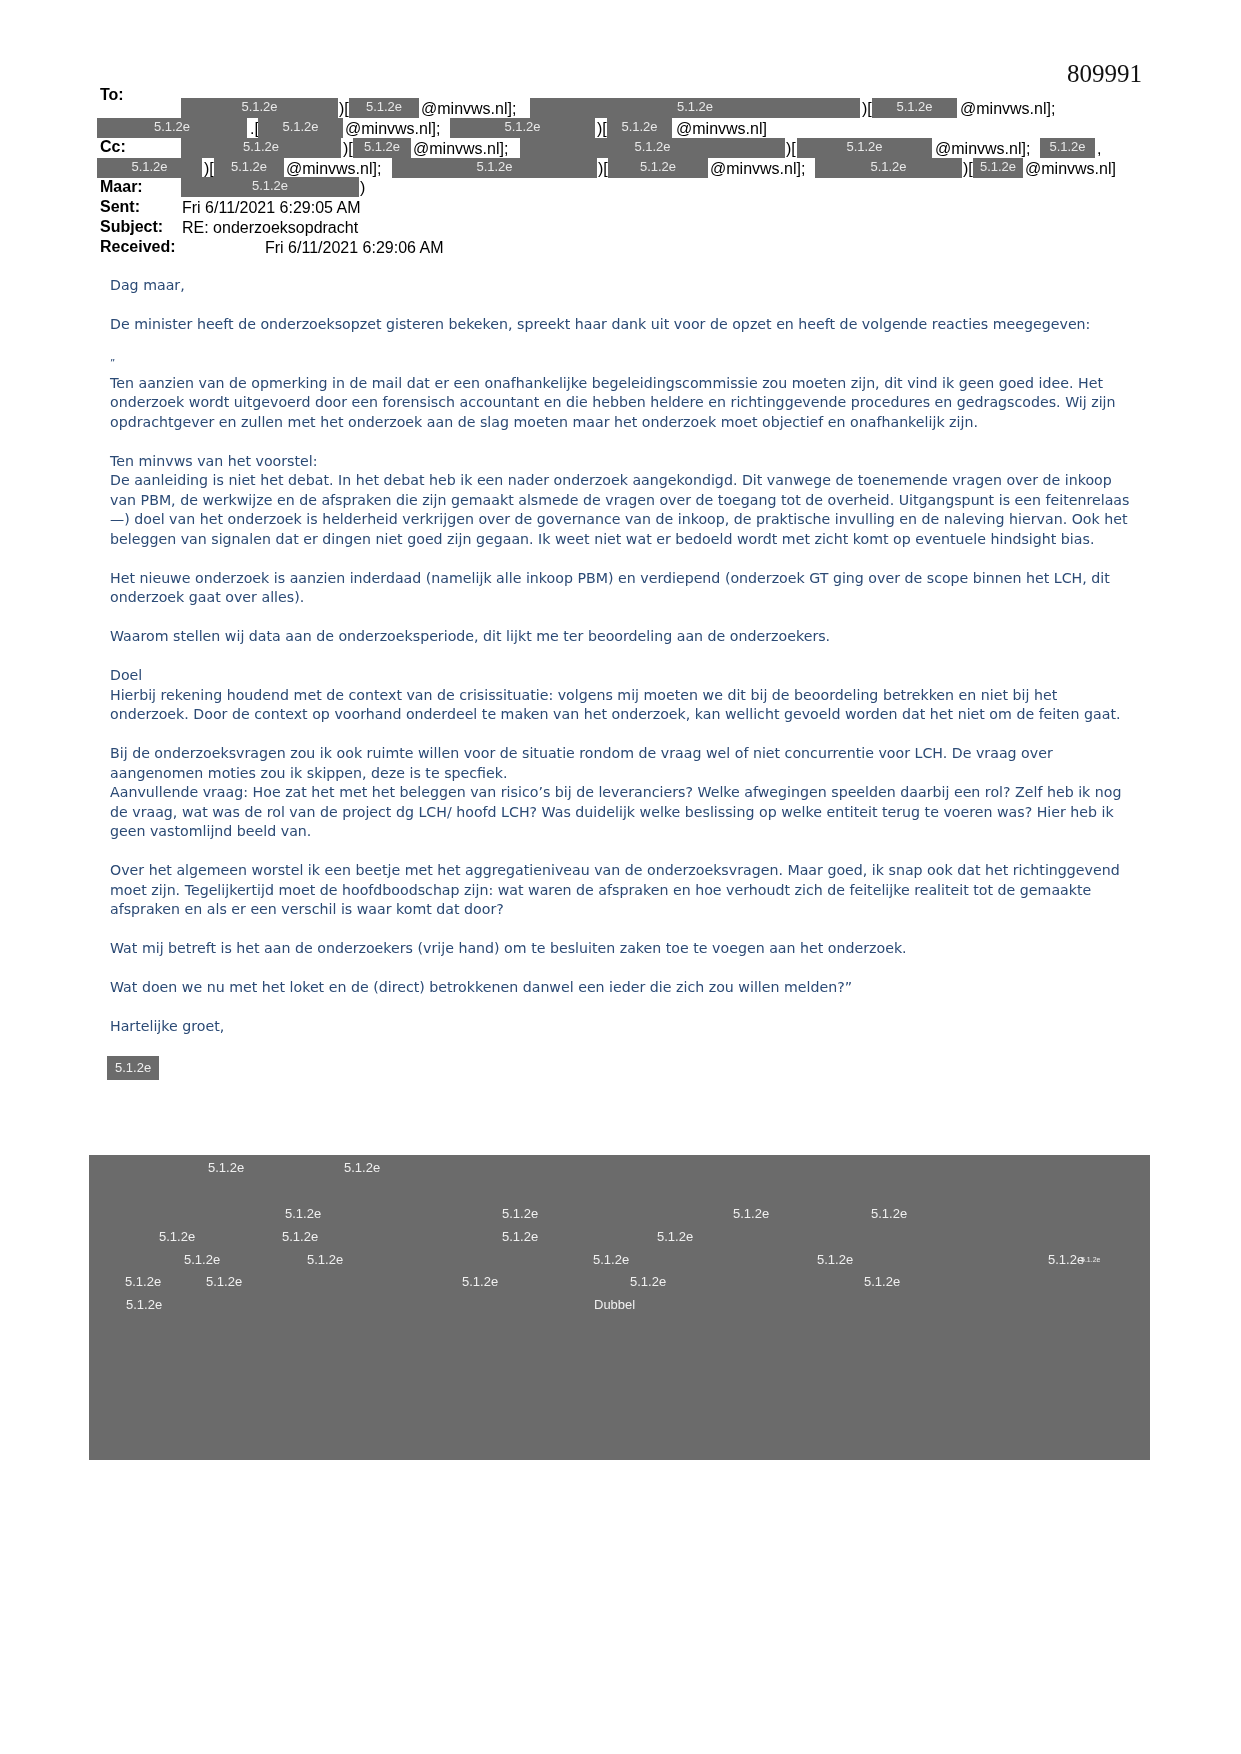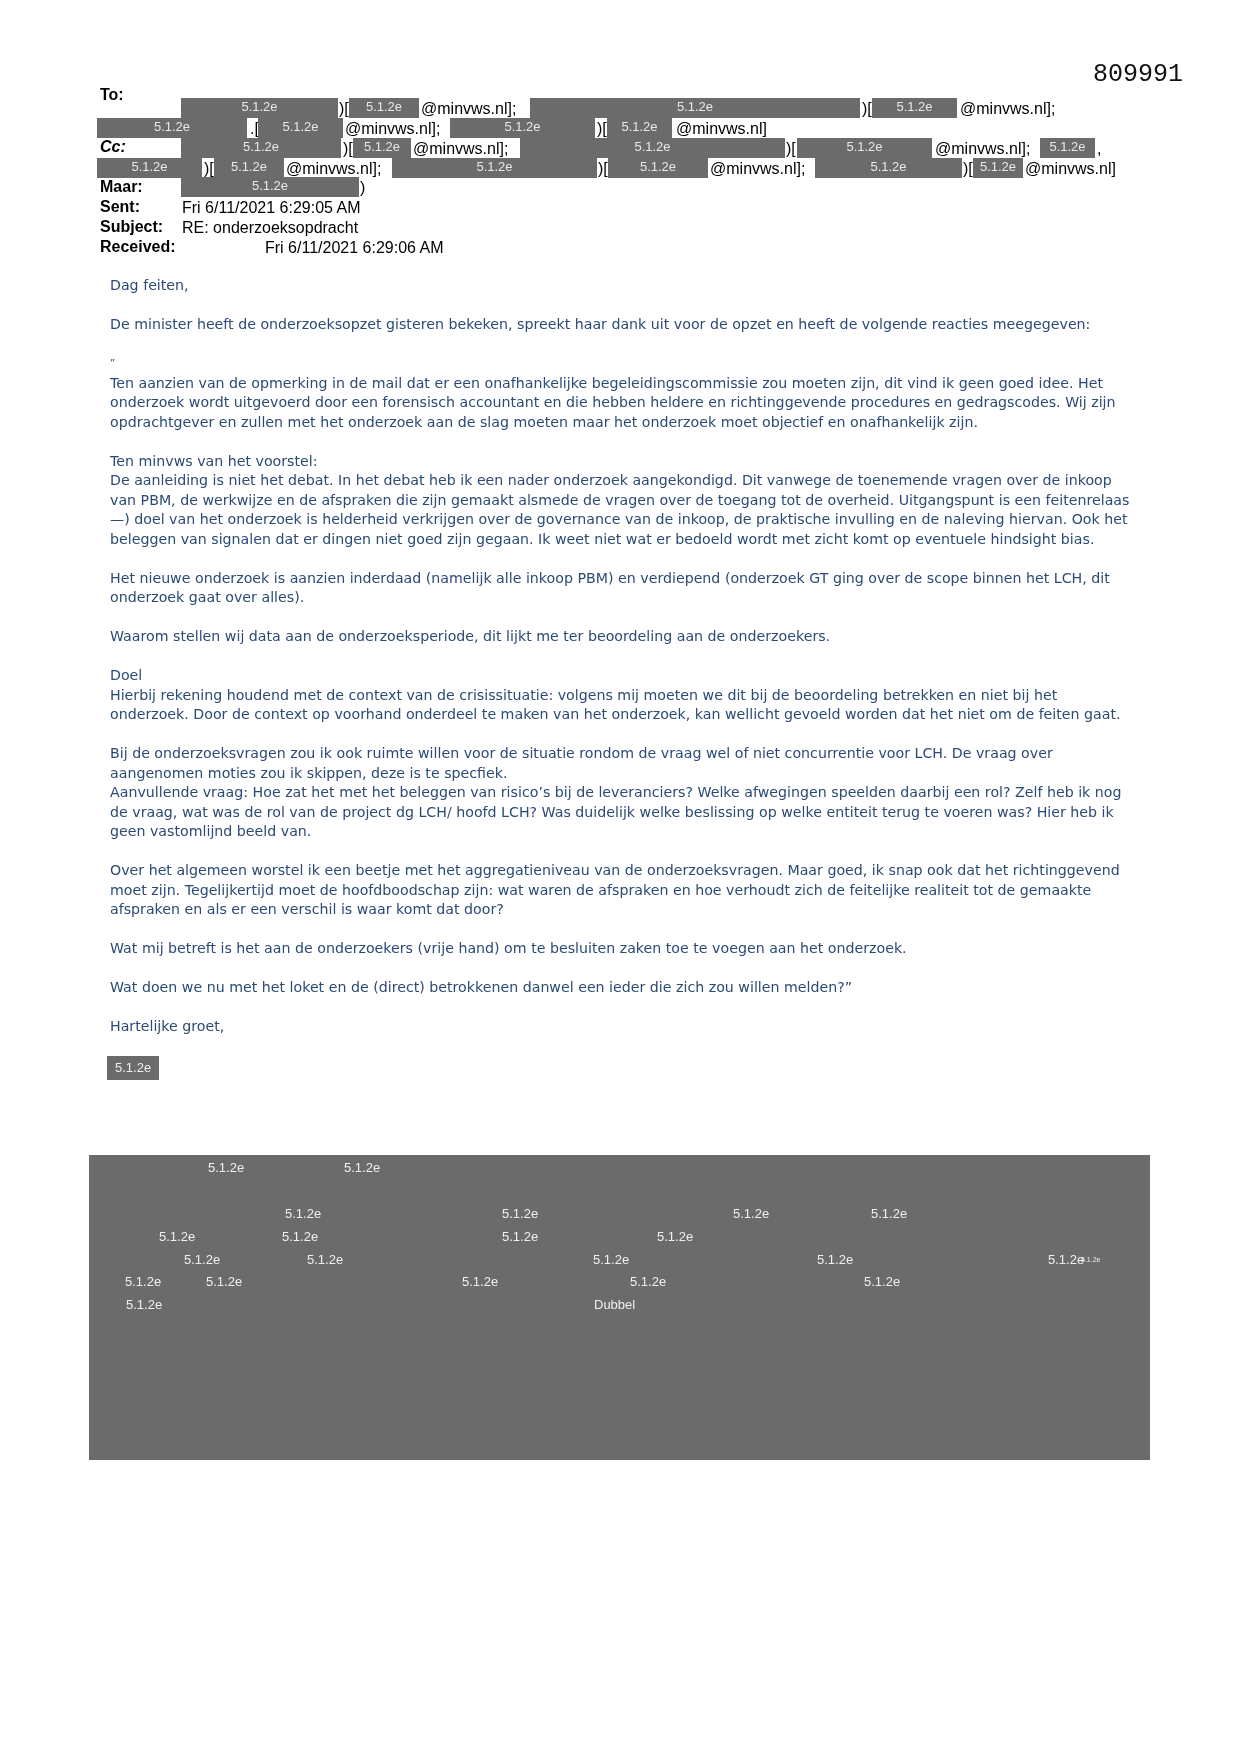--- a/index.html
+++ b/index.html
@@ -1,17 +1,17 @@
 <!DOCTYPE html>
 <html><head>
 <meta charset="utf-8">
 <style>
   html, body { margin: 0; padding: 0; background: #ffffff; }
   body { width: 1241px; height: 1754px; position: relative; overflow: hidden; font-family: "Liberation Sans", sans-serif; }
-  .docnum { position: absolute; left: 1093px; top: 60px; font-size: 25px; color: #111; font-family: Liberation Mono, monospace; }
+  .docnum { position: absolute; left: 1067px; top: 60px; font-size: 25px; color: #111; font-family: Liberation Serif, serif; }
   .hlabel { position: absolute; font-weight: bold; font-size: 16px; }
   .red { position: absolute; background: #6b6b6b; color: #e8e8e8; font-size: 13px; text-align: center; height: 20px; line-height: 18px; }
   .txt { position: absolute; font-size: 16px; line-height: 20px; white-space: nowrap; }
 
   .body { position: absolute; left: 110px; top: 276px; width: 1030px; font-family: "DejaVu Sans", sans-serif; font-size: 14.2px; line-height: 19.5px; color: #2b4a75; }
   .body p { margin: 0 0 19.5px 0; }
   .quote-mark { font-size: 10px; line-height: 19.5px; }
   .sig { display: inline-block; background: #6b6b6b; color: #f0f0f0; font-size: 13px; padding: 2px 8px; font-family: "Liberation Sans", sans-serif; }
 
   .block { position: absolute; left: 89px; top: 1155px; width: 1061px; height: 305px; background: #6b6b6b; }
@@ -37,21 +37,21 @@
 
   <div class="red" style="left:97px;top:118px;width:150px;">5.1.2e</div>
   <span class="txt" style="left:250px;top:119px;">.[</span>
   <div class="red" style="left:258px;top:118px;width:85px;">5.1.2e</div>
   <span class="txt" style="left:345px;top:119px;">@minvws.nl];</span>
   <div class="red" style="left:450px;top:118px;width:145px;">5.1.2e</div>
   <span class="txt" style="left:597px;top:119px;">)[</span>
   <div class="red" style="left:607px;top:118px;width:65px;">5.1.2e</div>
   <span class="txt" style="left:676px;top:119px;">@minvws.nl]</span>
 
-  <span class="hlabel" style="position:absolute;left:100px;top:138px;font-style:italic;">Cc:</span>
+  <span class="hlabel" style="position:absolute;left:100px;top:138px;">Cc:</span>
   <div class="red" style="left:181px;top:138px;width:160px;">5.1.2e</div>
   <span class="txt" style="left:343px;top:139px;">)[</span>
   <div class="red" style="left:353px;top:138px;width:58px;">5.1.2e</div>
   <span class="txt" style="left:413px;top:139px;">@minvws.nl];</span>
   <div class="red" style="left:520px;top:138px;width:265px;">5.1.2e</div>
   <span class="txt" style="left:786px;top:139px;">)[</span>
   <div class="red" style="left:797px;top:138px;width:135px;">5.1.2e</div>
   <span class="txt" style="left:935px;top:139px;">@minvws.nl];</span>
   <div class="red" style="left:1040px;top:138px;width:55px;">5.1.2e</div>
   <span class="txt" style="left:1097px;top:139px;">,</span>
@@ -77,21 +77,21 @@
   <span class="txt" style="left:182px;top:198px;">Fri 6/11/2021 6:29:05 AM</span>
 
   <span class="hlabel" style="position:absolute;left:100px;top:218px;">Subject:</span>
   <span class="txt" style="left:182px;top:218px;text-align:center;">RE: onderzoeksopdracht</span>
 
   <span class="hlabel" style="position:absolute;left:100px;top:238px;">Received:</span>
   <span class="txt" style="left:265px;top:238px;">Fri 6/11/2021 6:29:06 AM</span>
 </div>
 
 <div class="body">
-  <p>Dag feiten,</p>
+  <p>Dag maar,</p>
   <p>De minister heeft de onderzoeksopzet gisteren bekeken, spreekt haar dank uit voor de opzet en heeft de volgende reacties meegegeven:</p>
   <div class="quote-mark">”</div>
   <p>Ten aanzien van de opmerking in de mail dat er een onafhankelijke begeleidingscommissie zou moeten zijn, dit vind ik geen goed idee. Het onderzoek wordt uitgevoerd door een forensisch accountant en die hebben heldere en richtinggevende procedures en gedragscodes. Wij zijn opdrachtgever en zullen met het onderzoek aan de slag moeten maar het onderzoek moet objectief en onafhankelijk zijn.</p>
   <div>Ten minvws van het voorstel:</div>
   <p>De aanleiding is niet het debat. In het debat heb ik een nader onderzoek aangekondigd. Dit vanwege de toenemende vragen over de inkoop van PBM, de werkwijze en de afspraken die zijn gemaakt alsmede de vragen over de toegang tot de overheid. Uitgangspunt is een feitenrelaas —) doel van het onderzoek is helderheid verkrijgen over de governance van de inkoop, de praktische invulling en de naleving hiervan. Ook het beleggen van signalen dat er dingen niet goed zijn gegaan. Ik weet niet wat er bedoeld wordt met zicht komt op eventuele hindsight bias.</p>
   <p>Het nieuwe onderzoek is aanzien inderdaad (namelijk alle inkoop PBM) en verdiepend (onderzoek GT ging over de scope binnen het LCH, dit onderzoek gaat over alles).</p>
   <p>Waarom stellen wij data aan de onderzoeksperiode, dit lijkt me ter beoordeling aan de onderzoekers.</p>
   <div>Doel</div>
   <p>Hierbij rekening houdend met de context van de crisissituatie: volgens mij moeten we dit bij de beoordeling betrekken en niet bij het onderzoek. Door de context op voorhand onderdeel te maken van het onderzoek, kan wellicht gevoeld worden dat het niet om de feiten gaat.</p>
   <div>Bij de onderzoeksvragen zou ik ook ruimte willen voor de situatie rondom de vraag wel of niet concurrentie voor LCH. De vraag over aangenomen moties zou ik skippen, deze is te specfiek.</div>

